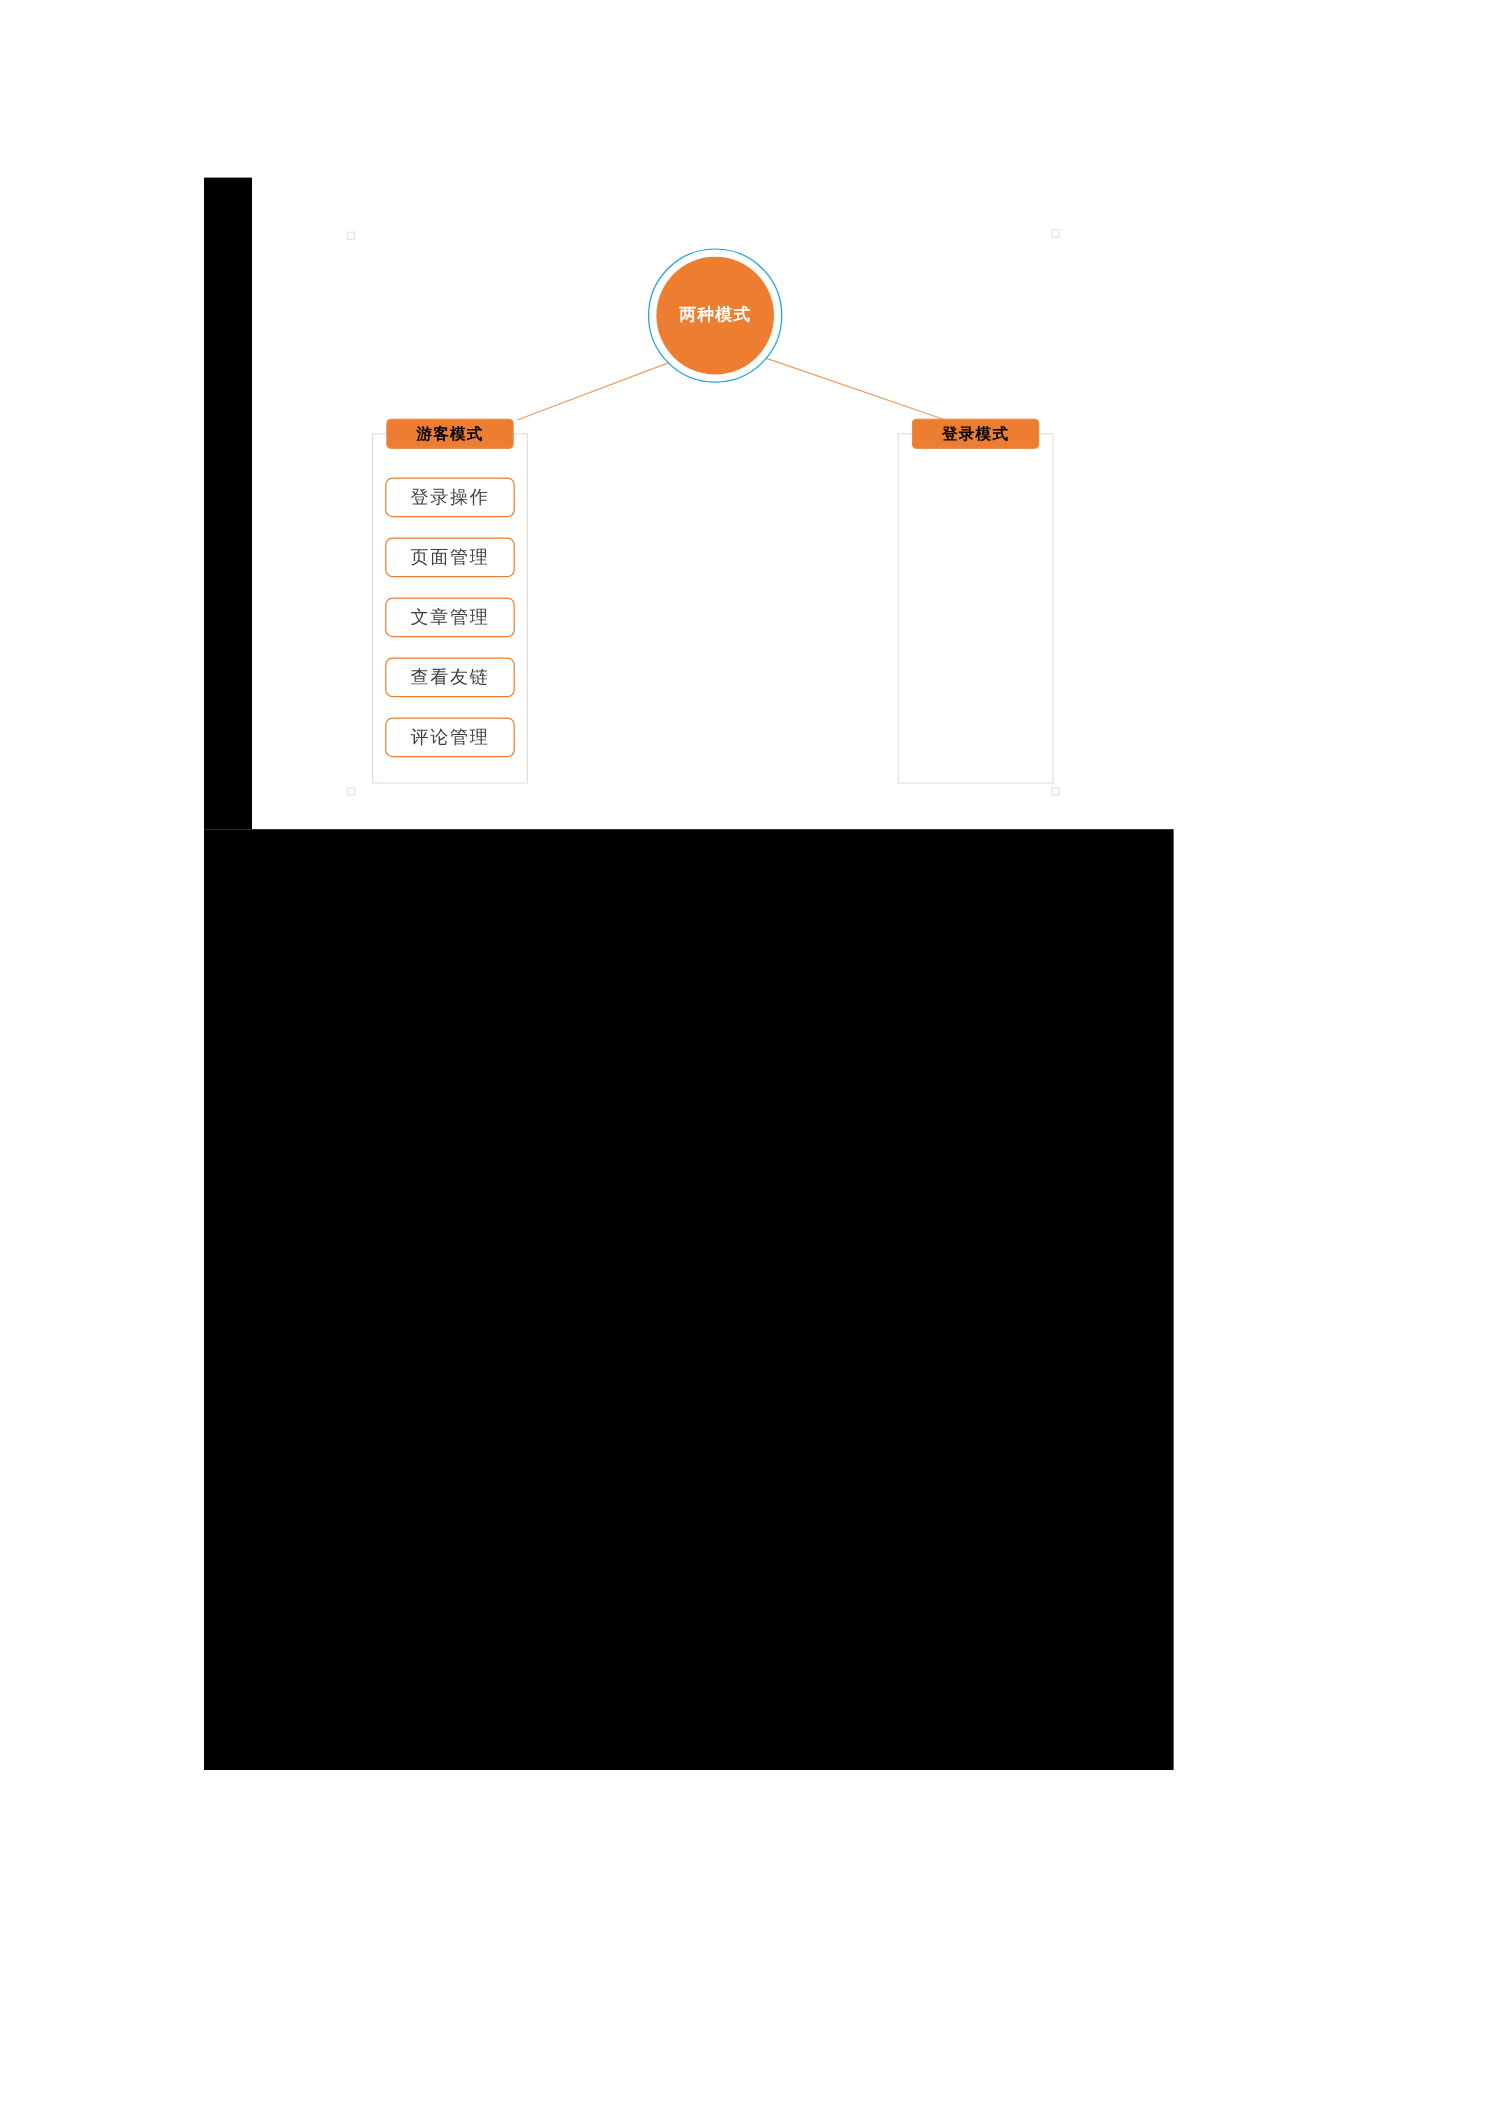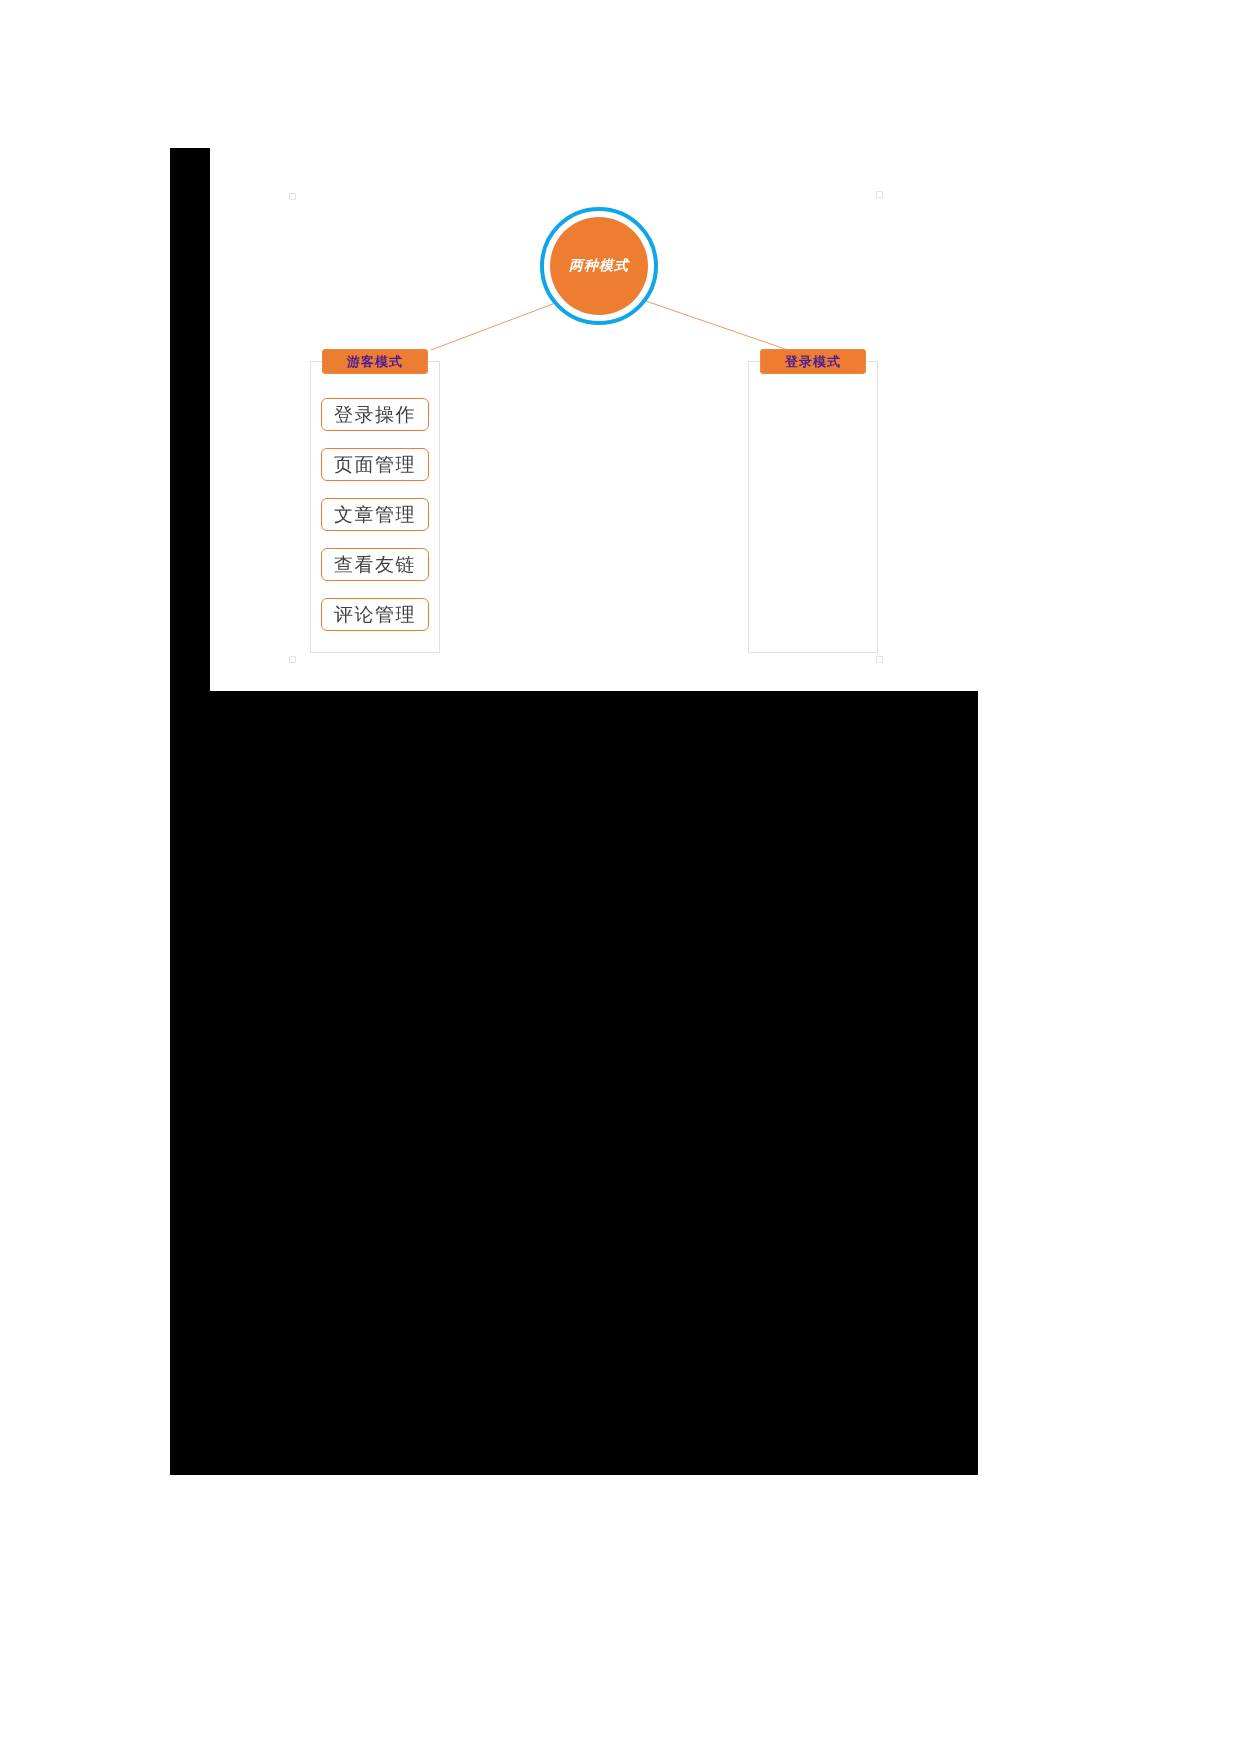--- a/index.html
+++ b/index.html
@@ -29,24 +29,24 @@
 
   
   .diagram { position:absolute; left:0; top:0; width:1240px; height:740px; }
 
   .connectors { position:absolute; left:300px; top:190px; width:600px; height:180px; }
 
   .root-node {
     position:absolute;
     left:540px; top:207px;
     width:110px; height:110px;
-    border:4px solid #0ea5e9;
+    border:1px solid #0ea5e9;
     border-radius:50%;
     background:#ffffff;
-    display:flex; align-items:center; justify-content:center;font-style:italic;
+    display:flex; align-items:center; justify-content:center;
   }
   .root-inner {
     width:98px; height:98px;
     border-radius:50%;
     background:#ED7D31;
     display:flex; align-items:center; justify-content:center;
   }
   .root-inner span {
     color:#ffffff;
     font-size:14px;
@@ -63,21 +63,21 @@
   .group-left  { left:310px; top:361px; }
   .group-right { left:748px; top:361px;text-decoration:underline; }
 
   .group-header {
     position:absolute;
     left:50%; top:-13px;
     transform:translateX(-50%);
     width:106px; height:25px;
     background:#ED7D31;
     border-radius:4px;
-    color:#4c1d95;
+    color:#000000;
     font-size:13px;
     font-weight:bold;
     letter-spacing:1px;
     display:flex; align-items:center; justify-content:center;
     box-shadow:0 0 0 1px #e88a45 inset;
   }
 
   .group-items {
     position:absolute;
     left:0; right:0; top:36px;
@@ -86,21 +86,21 @@
     align-items:center;
     gap:17px;
   }
 
   .node-item {
     width:106px; height:31px;
     background:#ffffff;
     border:1px solid #ED7D31;
     border-radius:6px;
     display:flex; align-items:center; justify-content:center;
-    font-size:19px;
+    font-size:15px;
     color:#3f3f3f;
     letter-spacing:1.5px;
     white-space:nowrap;
   }
 </style>
 </head>
 <body>
 
 <div class="page">
 

